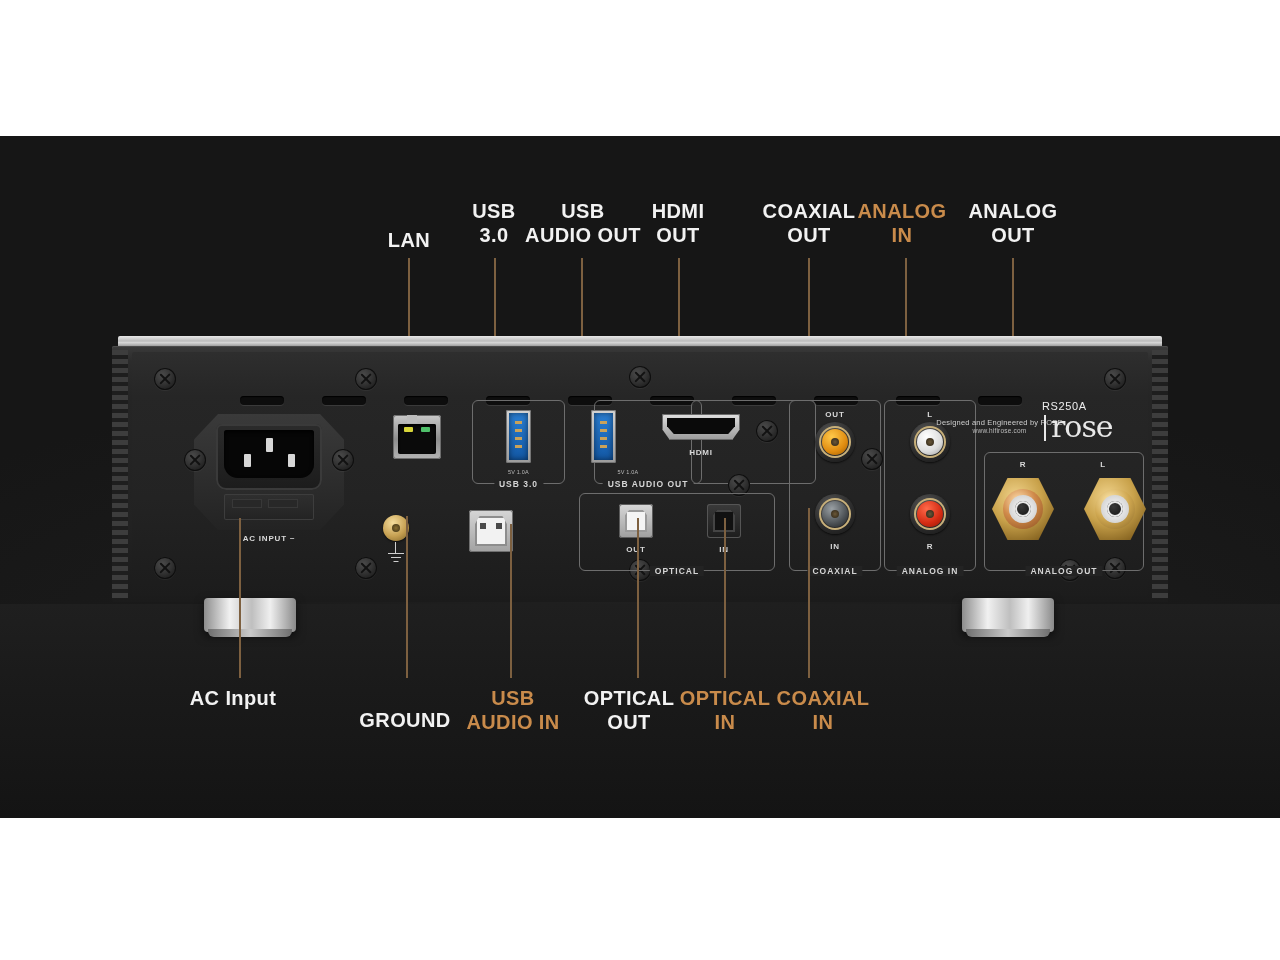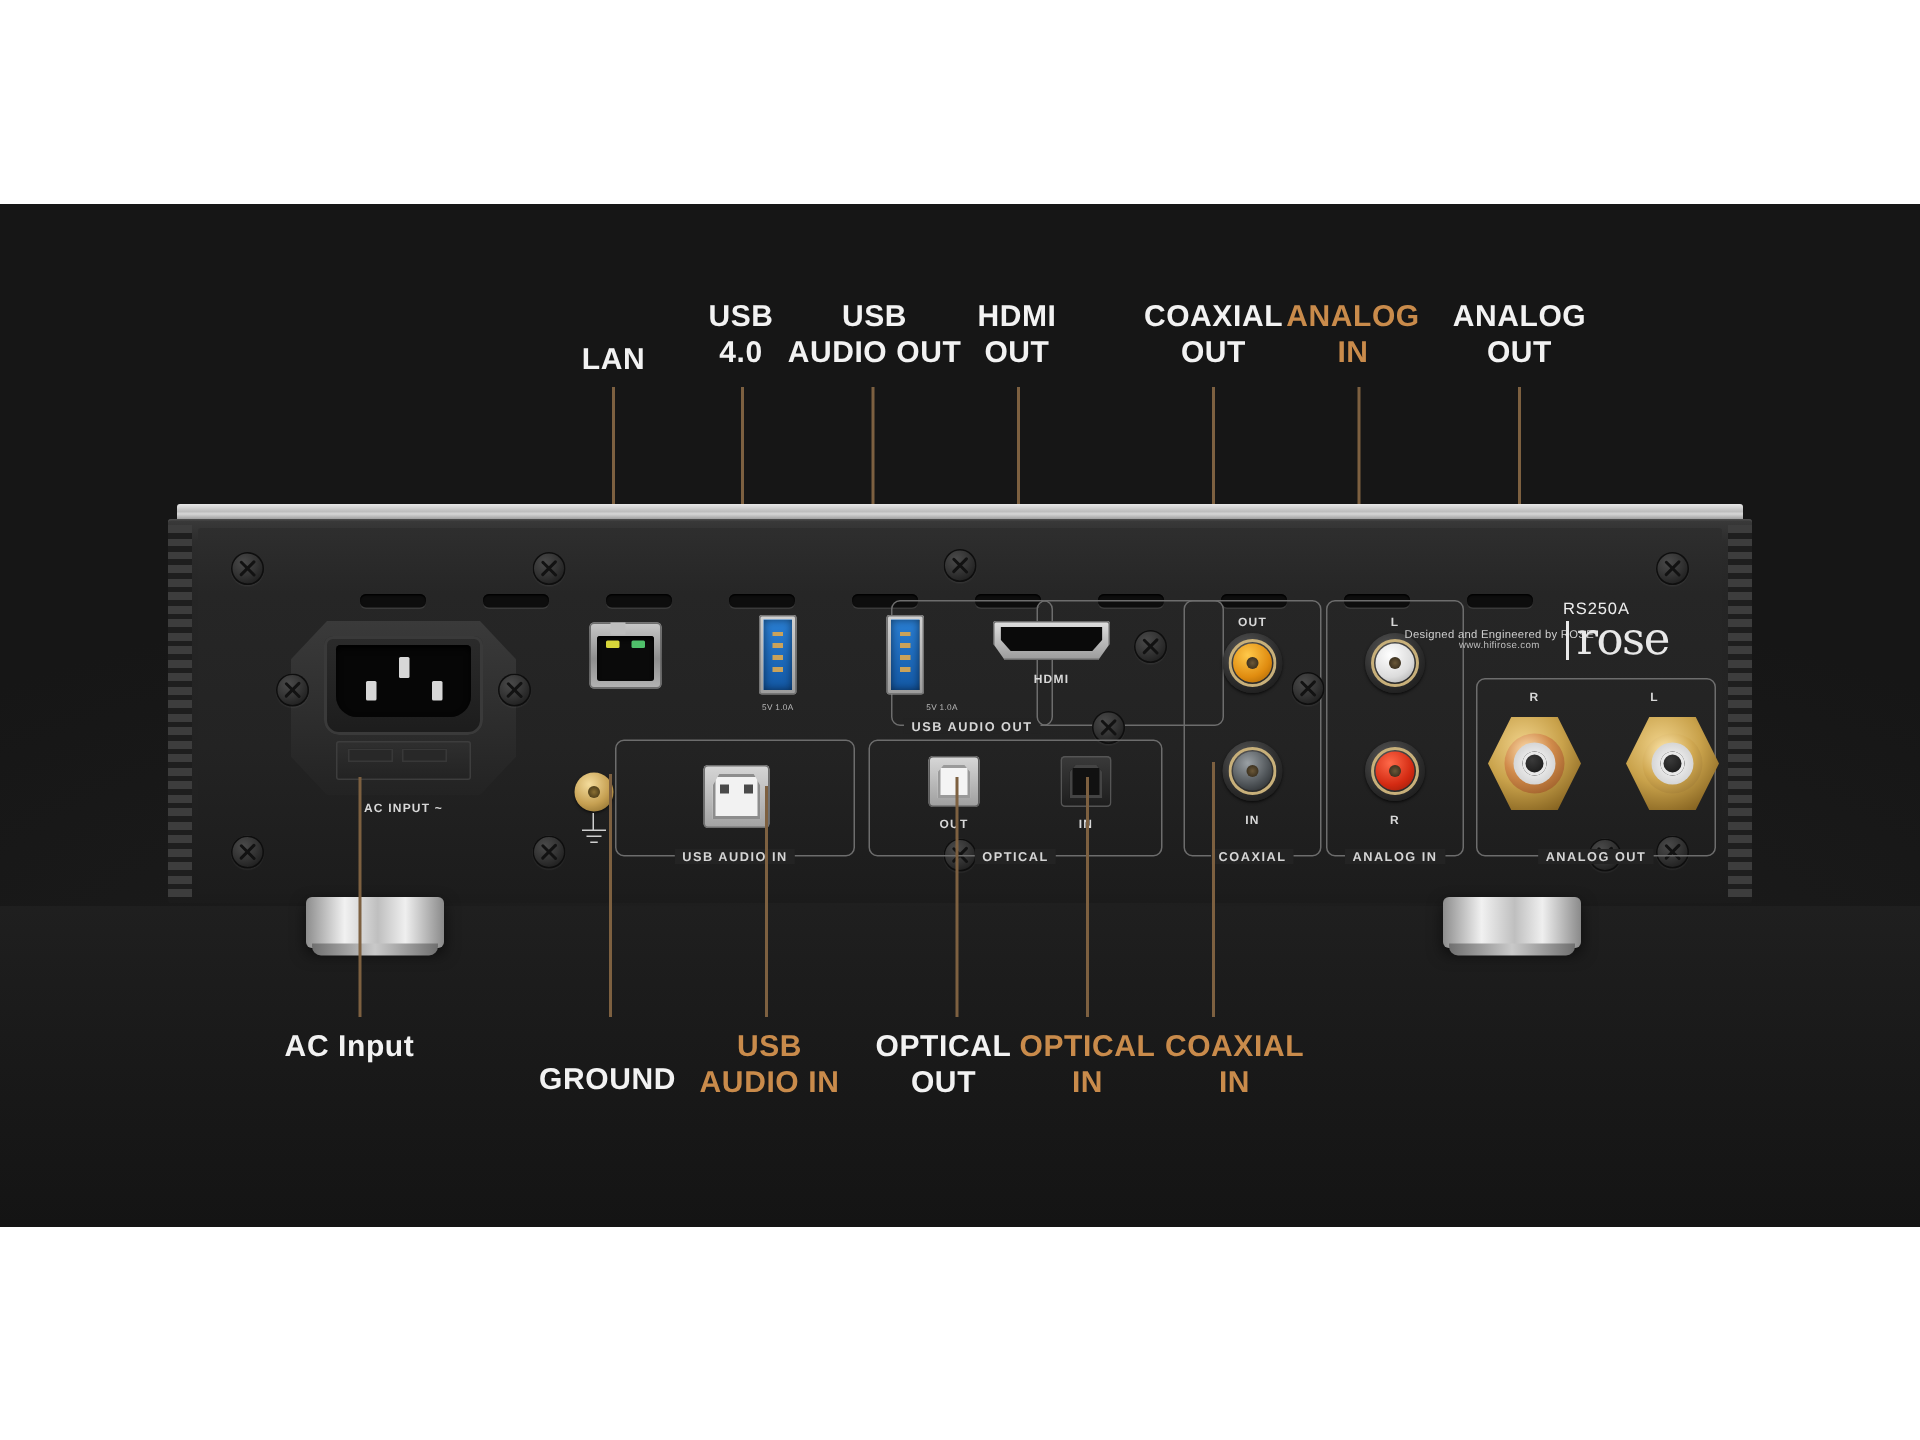--- a/index.html
+++ b/index.html
@@ -286,21 +286,21 @@
     <div class="band-floor"></div>
   </div>
 
   <div class="lbl" style="left:409px; top:228px; transform:translateX(-50%);">
     <span>LAN</span>
   </div>
   <div class="leader" style="left:408px; top:258px; height:150px;"></div>
 
   <div class="lbl" style="left:494px; top:199px; transform:translateX(-50%);">
     <span>USB</span>
-    <span class="l2">4.0</span>
+    <span class="l2">3.0</span>
   </div>
   <div class="leader" style="left:494px; top:258px; height:155px;"></div>
 
   <div class="lbl" style="left:583px; top:199px; transform:translateX(-50%);">
     <span>USB</span>
     <span class="l2">AUDIO OUT</span>
   </div>
   <div class="leader" style="left:581px; top:258px; height:155px;"></div>
 
   <div class="lbl" style="left:678px; top:199px; transform:translateX(-50%);">
@@ -384,20 +384,23 @@
         <div class="jlabel" style="left:76px; top:182px; width:122px;">AC INPUT ~</div>
 
         <div class="eth" style="left:261px; top:63px;">
           <div class="tab"></div>
           <div class="cav">
             <div class="led y"></div>
             <div class="led g"></div>
           </div>
         </div>
 
+        <div class="grp" style="left:340px; top:48px; width:93px; height:84px;">
+          <span class="gname">USB 3.0</span>
+        </div>
         <div class="usba" style="left:374px; top:58px;">
           <div class="blue"></div>
         </div>
         <div class="jlabel tiny" style="left:340px; top:117px; width:93px;">5V 1.0A</div>
 
         <div class="grp" style="left:462px; top:48px; width:108px; height:84px;">
           <span class="gname">USB AUDIO OUT</span>
         </div>
         <div class="usba" style="left:459px; top:58px;">
           <div class="blue"></div>
@@ -405,23 +408,20 @@
         <div class="jlabel tiny" style="left:442px; top:117px; width:108px;">5V 1.0A</div>
 
         <div class="grp" style="left:559px; top:48px; width:125px; height:84px;"></div>
         <div class="hdmi" style="left:530px; top:62px; width:78px; height:26px;">
           <div class="cav" style="width:68px; height:16px;"></div>
         </div>
         <div class="jlabel" style="left:530px; top:96px; width:78px;">HDMI</div>
         <div class="screw" style="left:624px; top:68px;"></div>
         <div class="screw" style="left:596px; top:122px;"></div>
 
-        <div class="grp" style="left:278px; top:141px; width:160px; height:78px;">
-          <span class="gname">USB AUDIO IN</span>
-        </div>
         <div class="usbb" style="left:337px; top:158px;">
           <div class="cav"></div>
         </div>
 
         <div class="gnd" style="left:251px; top:163px;"></div>
         <div class="gsym" style="left:256px; top:201px;">
           <i style="top:0;   width:16px;"></i>
           <i style="top:4px; width:10px;"></i>
           <i style="top:8px; width:5px;"></i>
         </div>

